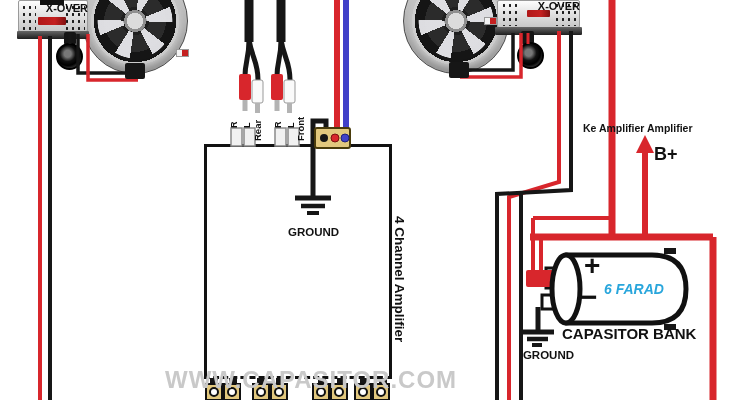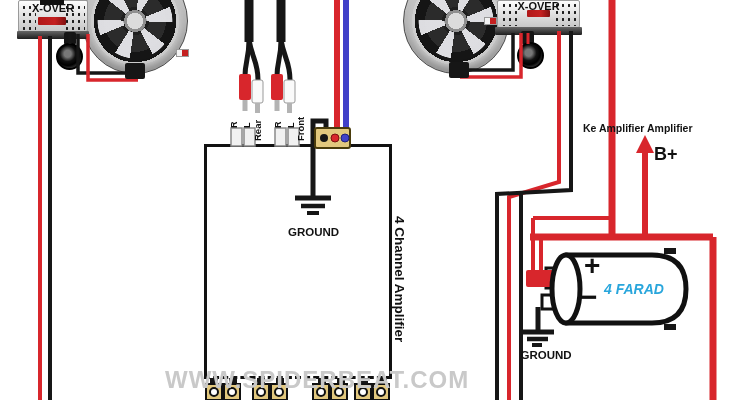--- a/index.html
+++ b/index.html
@@ -36,21 +36,21 @@
     border:1px solid #9a9a9a;border-radius:2px;}
   .xbase{position:absolute;background:linear-gradient(180deg,#666,#1e1e1e);border-radius:1px;}
   .dots{position:absolute;background-image:radial-gradient(circle,#1c1c1c 1.1px,transparent 1.4px);
     background-size:6px 7px;}
   .badge{position:absolute;background:linear-gradient(90deg,#b01818,var(--badge-red,#c42020) 60%,#801010);border-radius:1px;}
   .xlogo{position:absolute;background:#101010;}
   .amp{position:absolute;left:204px;top:144px;width:188px;height:235px;background:#fff;
     border:3px solid #111;border-bottom:3px dashed #111;}
   
   .lbl{position:absolute;font-weight:bold;white-space:nowrap;color:#111;}
-  .ctr{text-align:center;}
+  .ctr{text-align:right;}
   .vup{writing-mode:vertical-rl;transform:rotate(180deg);}   
   .vdn{writing-mode:vertical-rl;}                            
   .farad{color:var(--farad-blue,#29a6dc);font-style:italic;}
   .wm{color:var(--watermark-gray,#c9c9c9);letter-spacing:1px;font-size:24px;}
 </style>
 </head>
 <body>
 
 <div class="stage">
 
@@ -210,17 +210,18 @@
   <div class="lbl vup" style="left:295px;top:104px;height:37px;font-size:9.5px;">Front</div>
 
   <div class="lbl ctr" style="left:288px;top:226px;width:50px;font-size:11.5px;">GROUND</div>
   <div class="lbl vdn" style="left:392px;top:216px;height:150px;font-size:13.5px;">4 Channel Amplifier</div>
 
   <div class="lbl" style="left:583px;top:122px;font-size:10.5px;">Ke Amplifier Amplifier</div>
   <div class="lbl" style="left:654px;top:144px;font-size:18px;">B+</div>
 
   <div class="lbl" style="left:584px;top:250px;font-size:28px;">+</div>
   <div class="lbl" style="left:580px;top:280px;font-size:30px;">−</div>
-  <div class="lbl farad" style="left:604px;top:281px;font-size:14px;">4 FARAD</div>
+  <div class="lbl farad" style="left:604px;top:281px;font-size:14px;">6 FARAD</div>
+  <div class="lbl" style="left:562px;top:325px;font-size:15px;">CAPASITOR BANK</div>
   <div class="lbl ctr" style="left:518px;top:349px;width:56px;font-size:11.5px;">GROUND</div>
 
-  <div class="lbl wm" style="left:165px;top:366px;">WWW.SPIDERBEAT.COM</div>
+  <div class="lbl wm" style="left:165px;top:366px;">WWW.CAPASITOR.COM</div>
 </div>
 
 </body></html>

